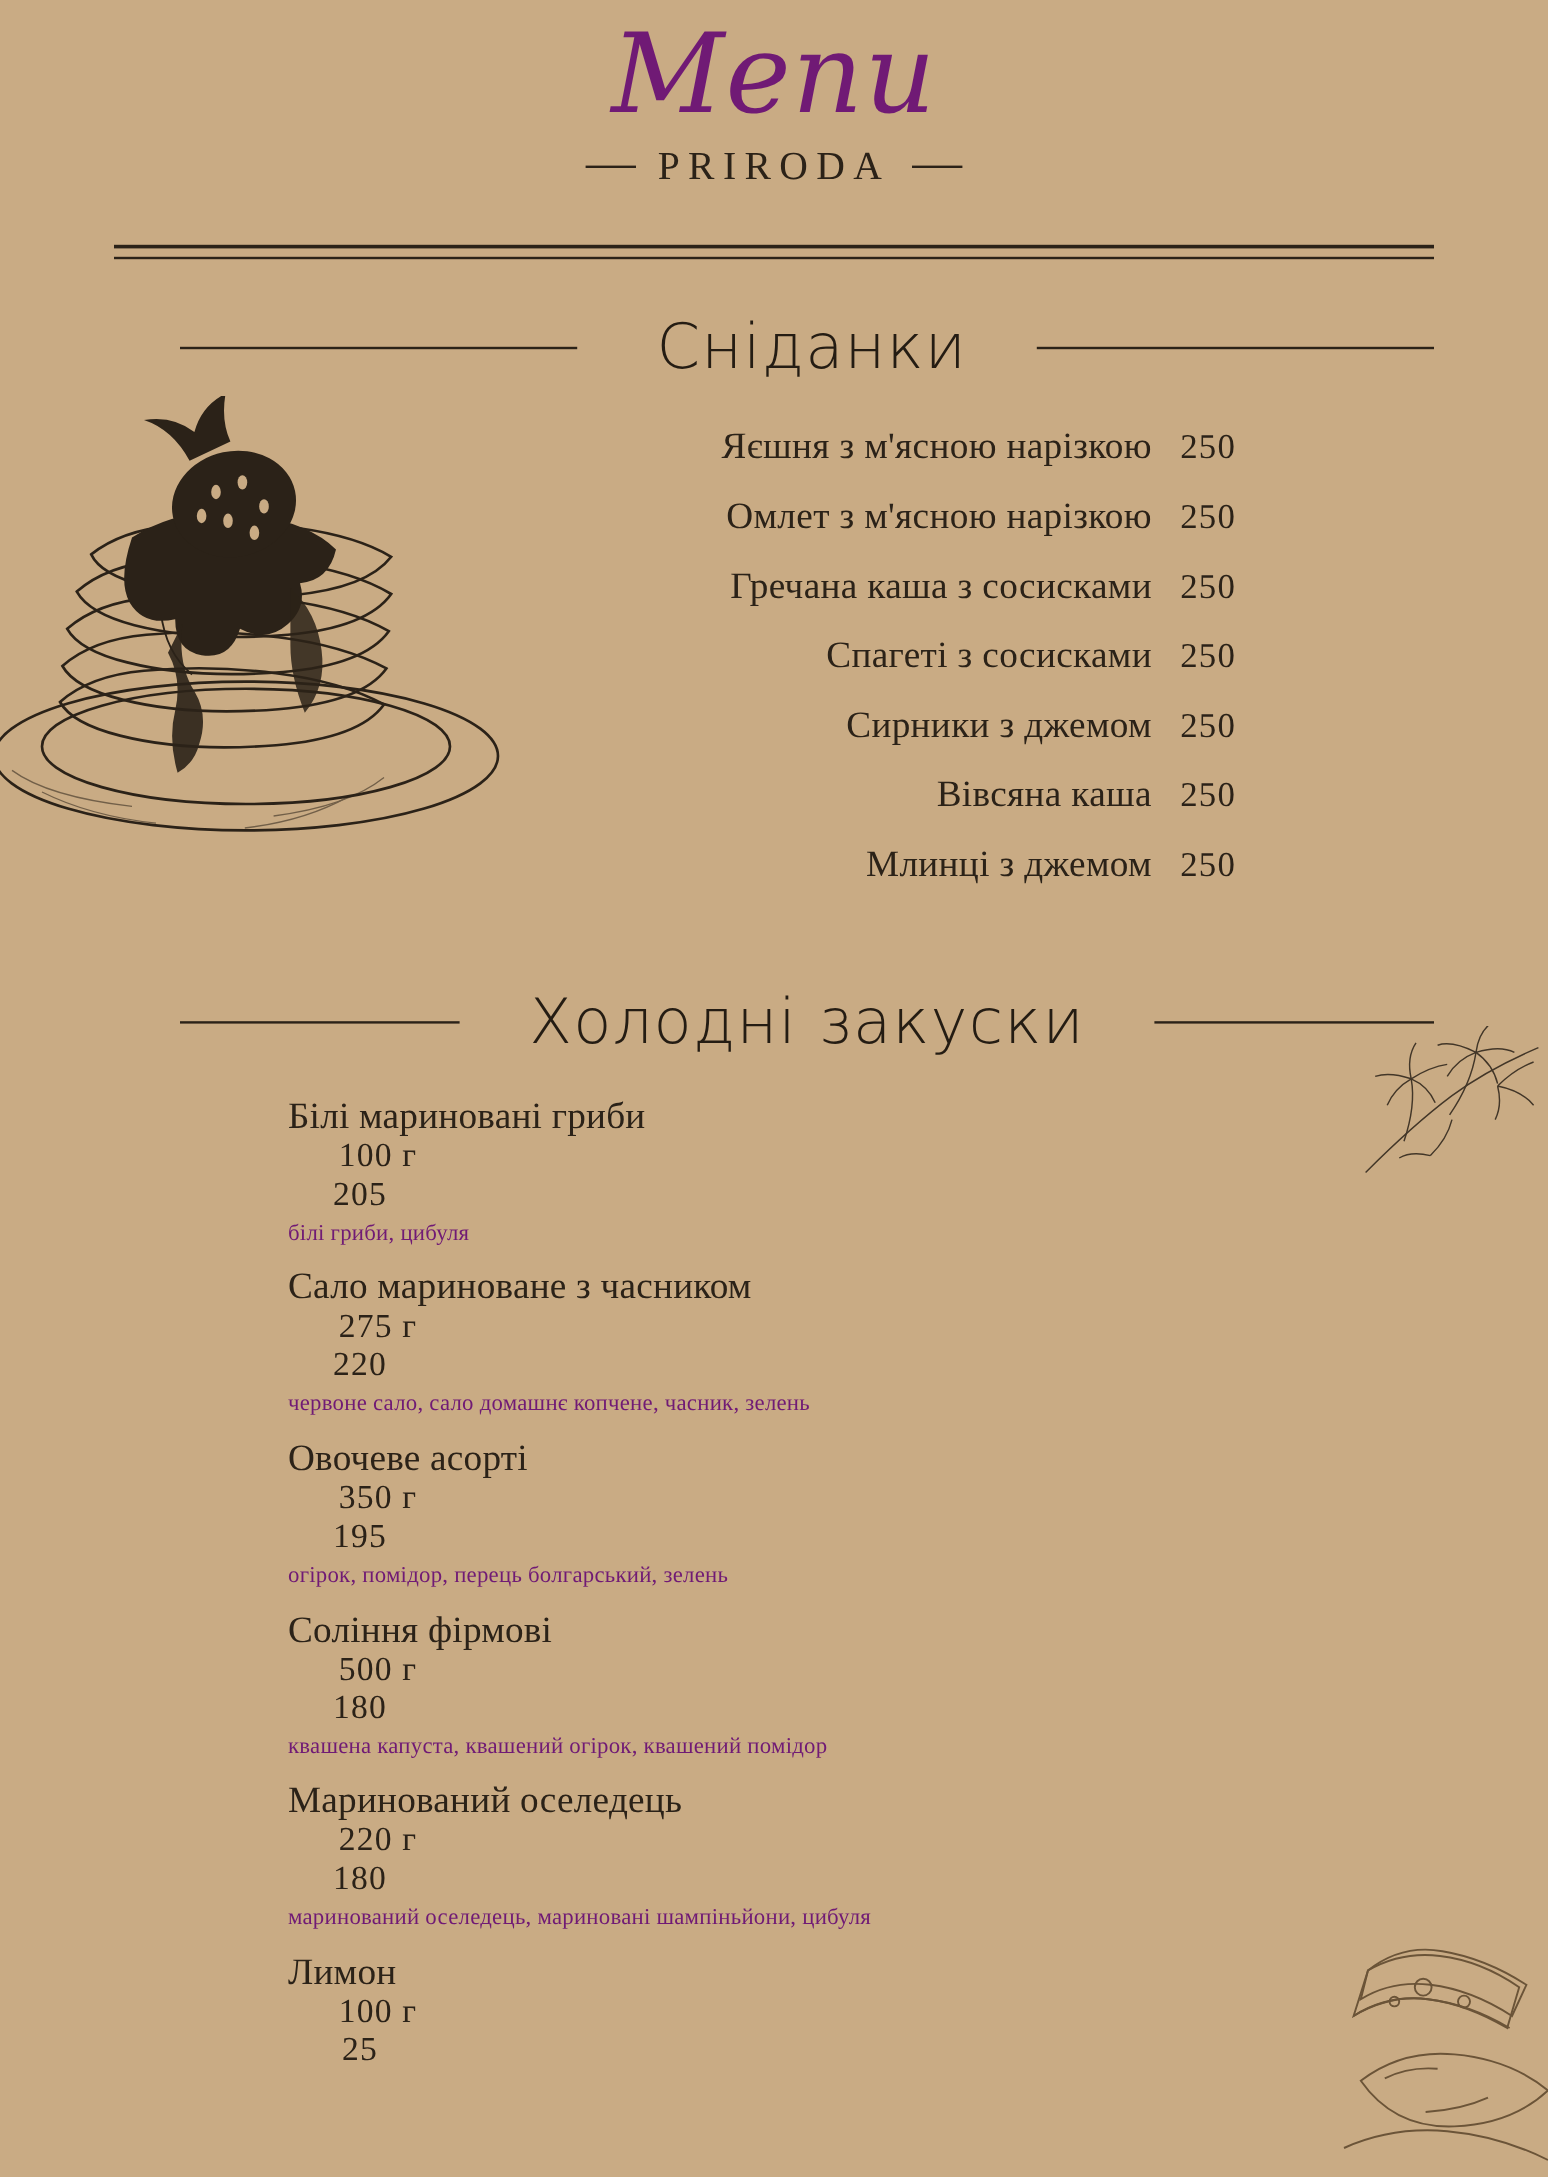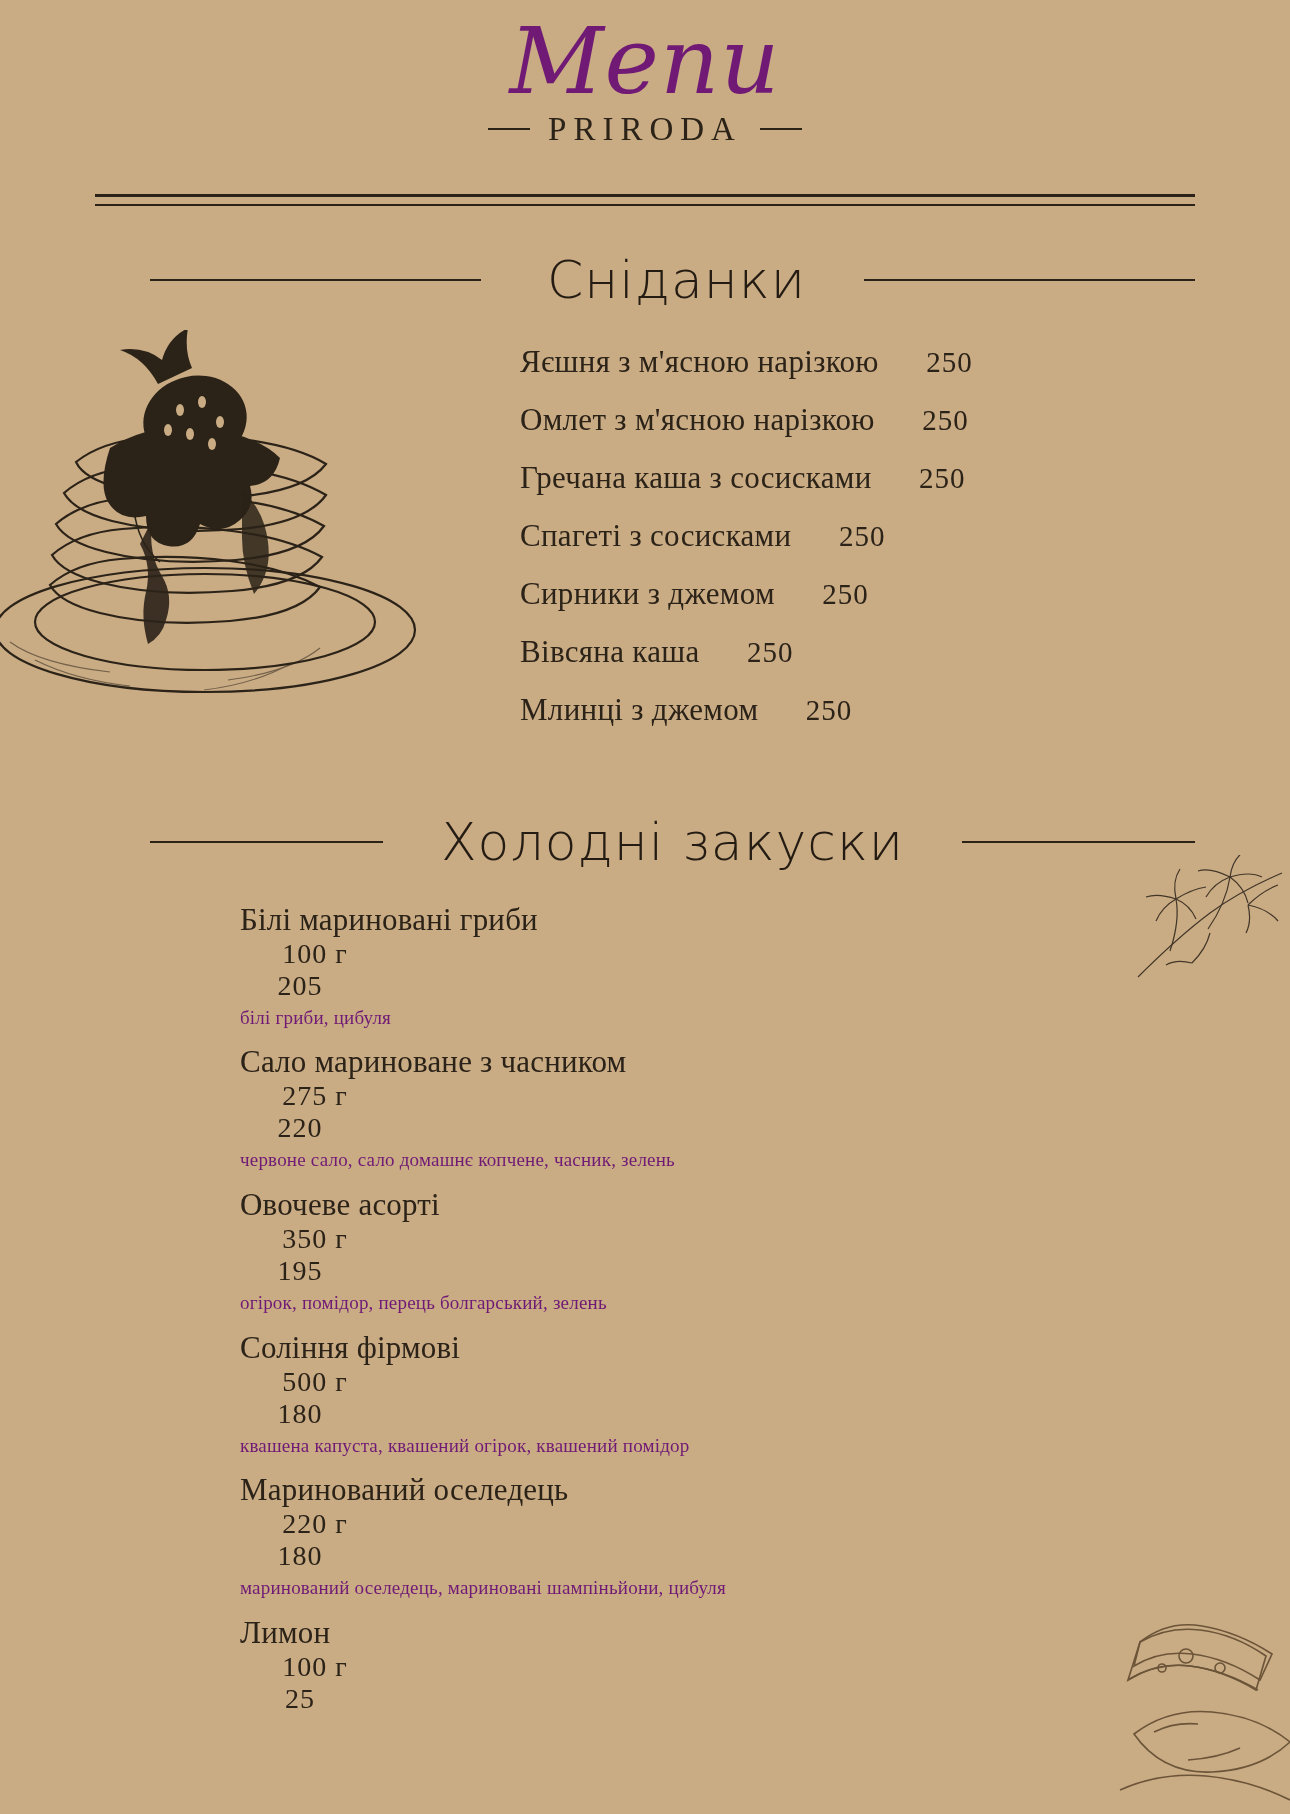--- a/index.html
+++ b/index.html
@@ -27,20 +27,21 @@
     font-size: 92px;
     line-height: 1.05;
     letter-spacing: 1px;
     color: #701a75;
     font-weight: 400;
   }
   .brand {
     font-family: "Liberation Serif", serif;
     font-size: 33px;
     letter-spacing: 7px;
+    margin-top: 10px;
     color: #2b2218;
     display: flex;
     align-items: center;
     justify-content: center;
     gap: 18px;
   }
   .brand .dash {
     display: inline-block;
     width: 42px;
     height: 2px;
@@ -80,23 +81,22 @@
   .section-head.breakfast .title { padding-left: 30px; }
   .section-head.cold { margin-left: 150px; margin-right: 95px; margin-top: 84px; }
 
   
   .breakfast-list {
     margin: 34px 260px 0 520px;
   }
   .b-row {
     display: flex;
     align-items: baseline;
-    justify-content: flex-start;
+    justify-content: flex-end;
     margin-bottom: 22px;
-    gap: 24px;
   }
   .b-name {
     font-size: 31px;
     letter-spacing: 0.3px;
   }
   .b-price {
     font-size: 29px;
     letter-spacing: 1px;
     min-width: 70px;
     text-align: right;

